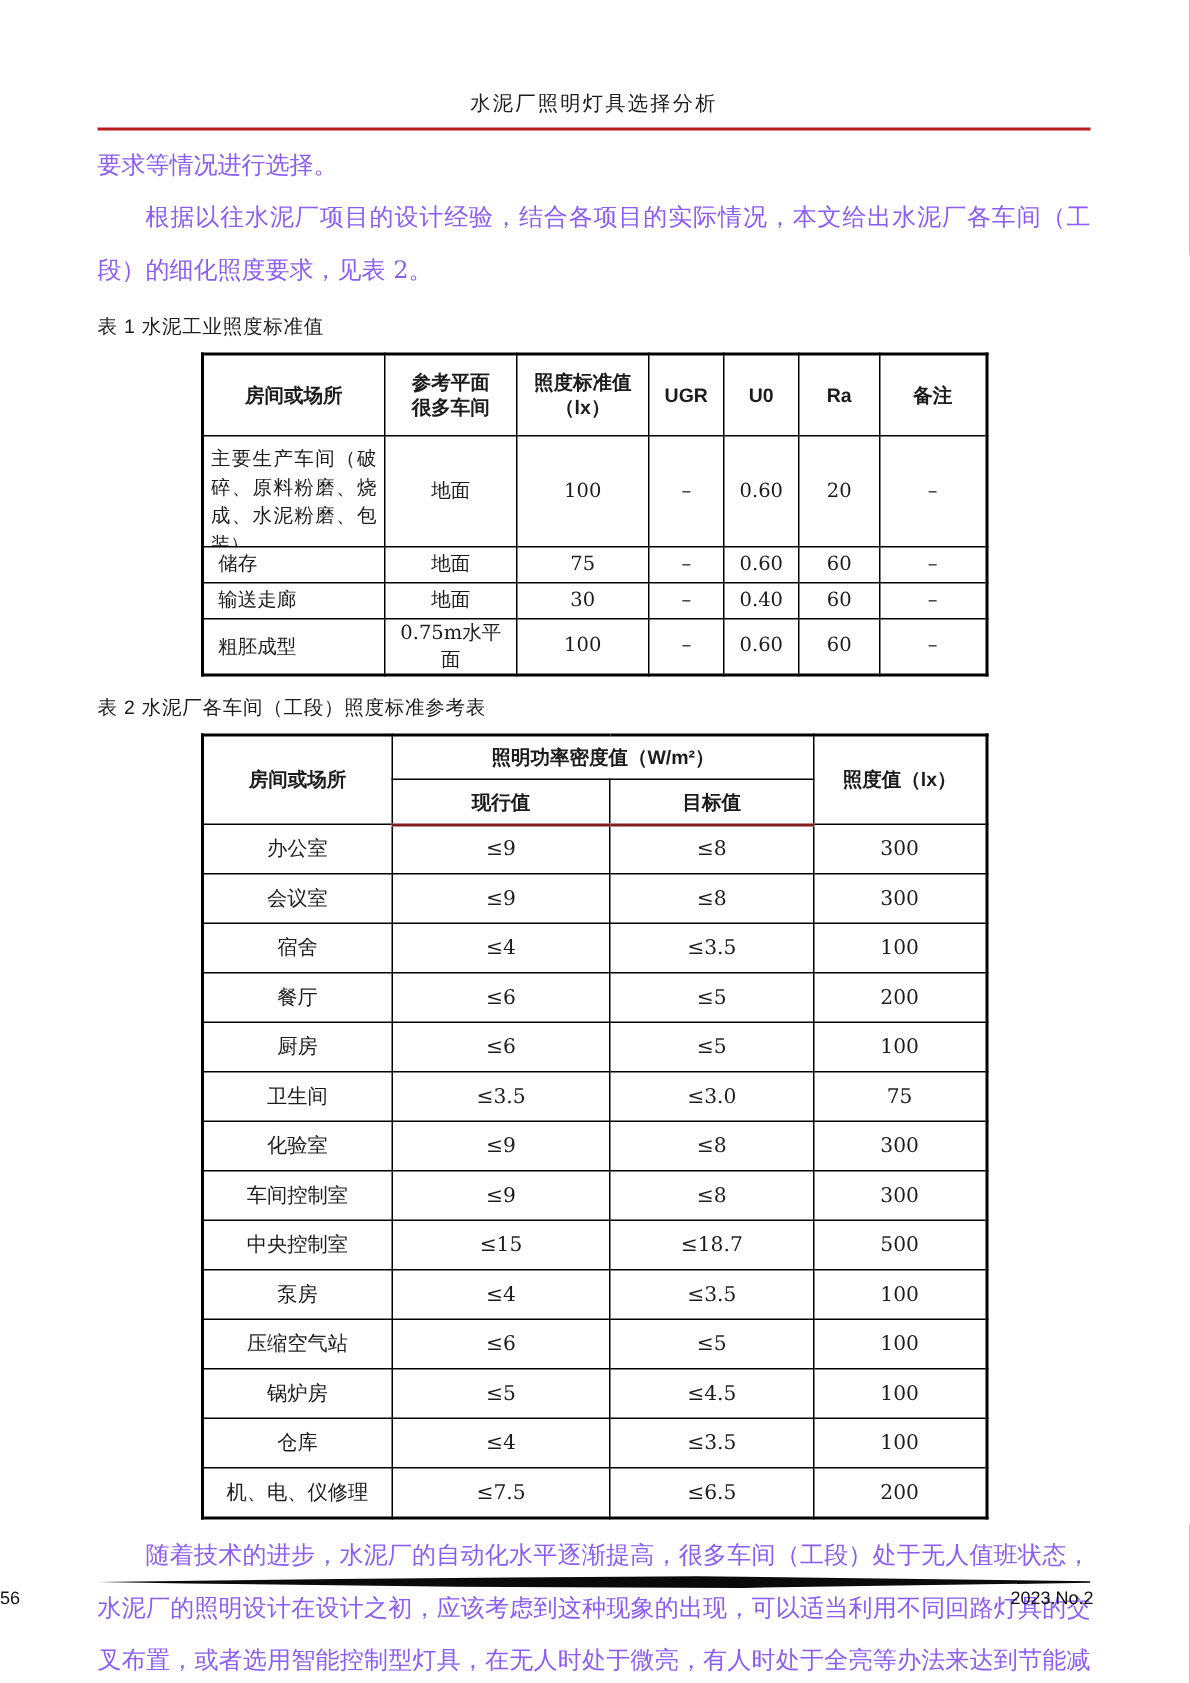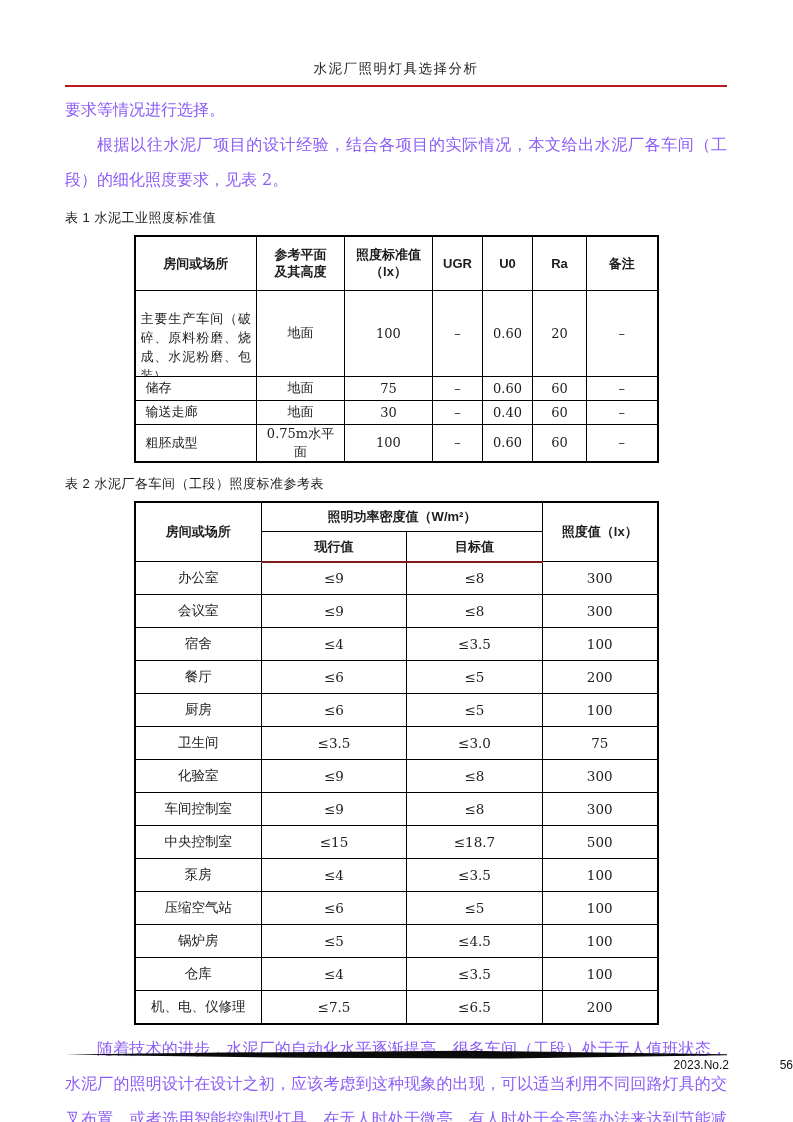--- a/index.html
+++ b/index.html
@@ -68,31 +68,31 @@
   .t1 tr.head th { height: 54px; }
   .t1 td { height: 24px; }
   .t1 tr.row-main td { height: 71px; }
   .t1 td.name { text-align: left; padding: 0 10px; }
   .t1 tr.row-main td.name { vertical-align: top; padding: 0 5px; }
   .t1 .clip {
     height: 67px;
     overflow: hidden;
     line-height: 19px;
     text-align: justify;
-    margin-top: 18px;
+    margin-top: 6px;
   }
   
   .t2 th { height: 30px; }
   .t2 tr.subhead th, .t2 tr.subhead td { border-bottom: 2px solid #7f1d1d; }
   .t2 td { height: 33px; font-size: 13.5px; }
   
   .footer-line { position: absolute; left: 65px; top: 1046px; width: 662px; height: 11px; }
   .page-num {
     position: absolute; top: 1058px; left: 0;
-    width: 793px; text-align: right;
+    width: 793px; text-align: left;
     font-family: "Liberation Sans", "DejaVu Sans", sans-serif;
     font-size: 12px; color: #111;
   }
   .issue {
     position: absolute; top: 1058px; right: 64px;
     font-family: "Liberation Sans", "DejaVu Sans", sans-serif;
     font-size: 12px; color: #111;
   }
 </style>
 </head>
@@ -116,21 +116,21 @@
         <col style="width:88px">
       <col style="width:50px">
         <col style="width:50px">
         <col style="width:54px">
         <col style="width:71px">
     </colgroup>
     <tbody>
         <tr class="head">
       <th>房间或场所</th>
       <th>参考平面
-及其高度</th>
+很多车间</th>
       <th>照度标准值
 （lx）</th>
       <th>UGR</th>
       <th>U0</th>
       <th>Ra</th>
       <th>备注</th>
     </tr>
     <tr class="row-main">
       <td class="name">
             <div class="clip">主要生产车间（破碎、原料粉磨、烧成、水泥粉磨、包装）</div>

